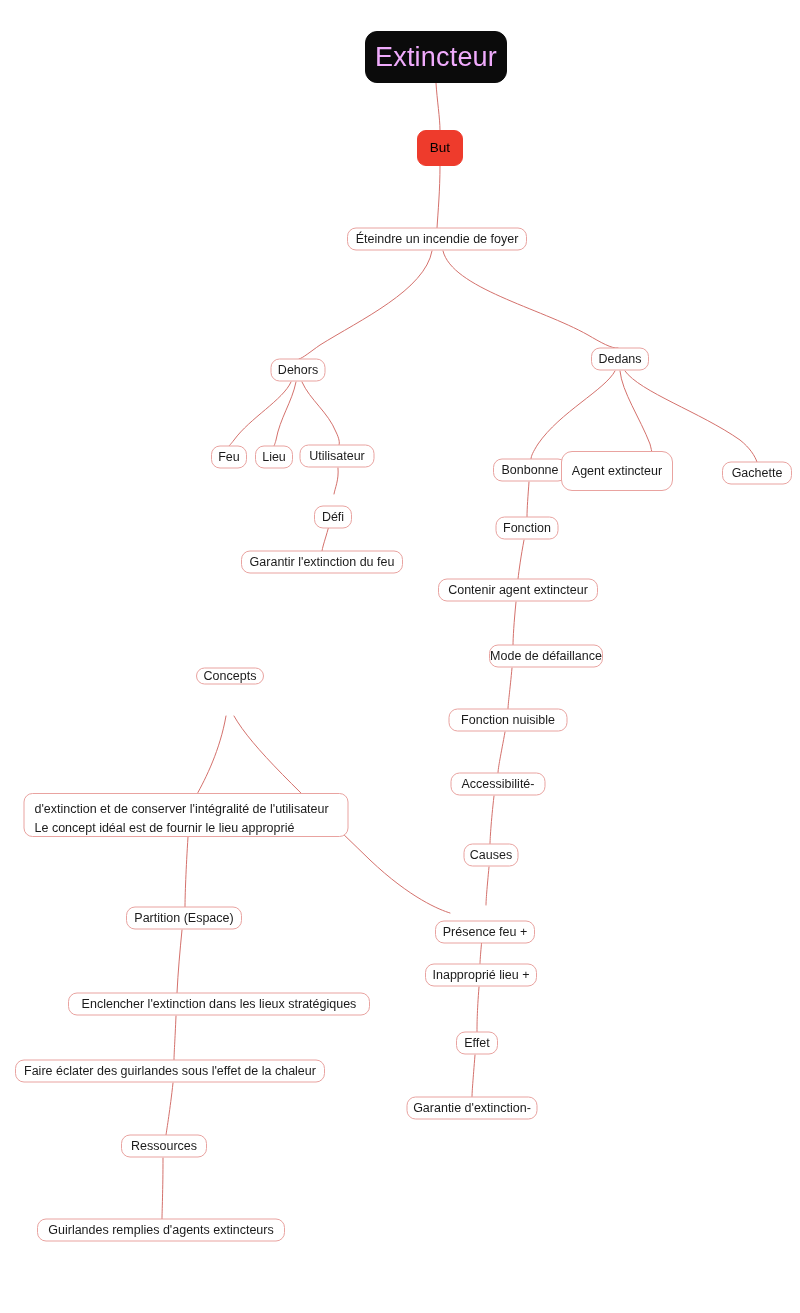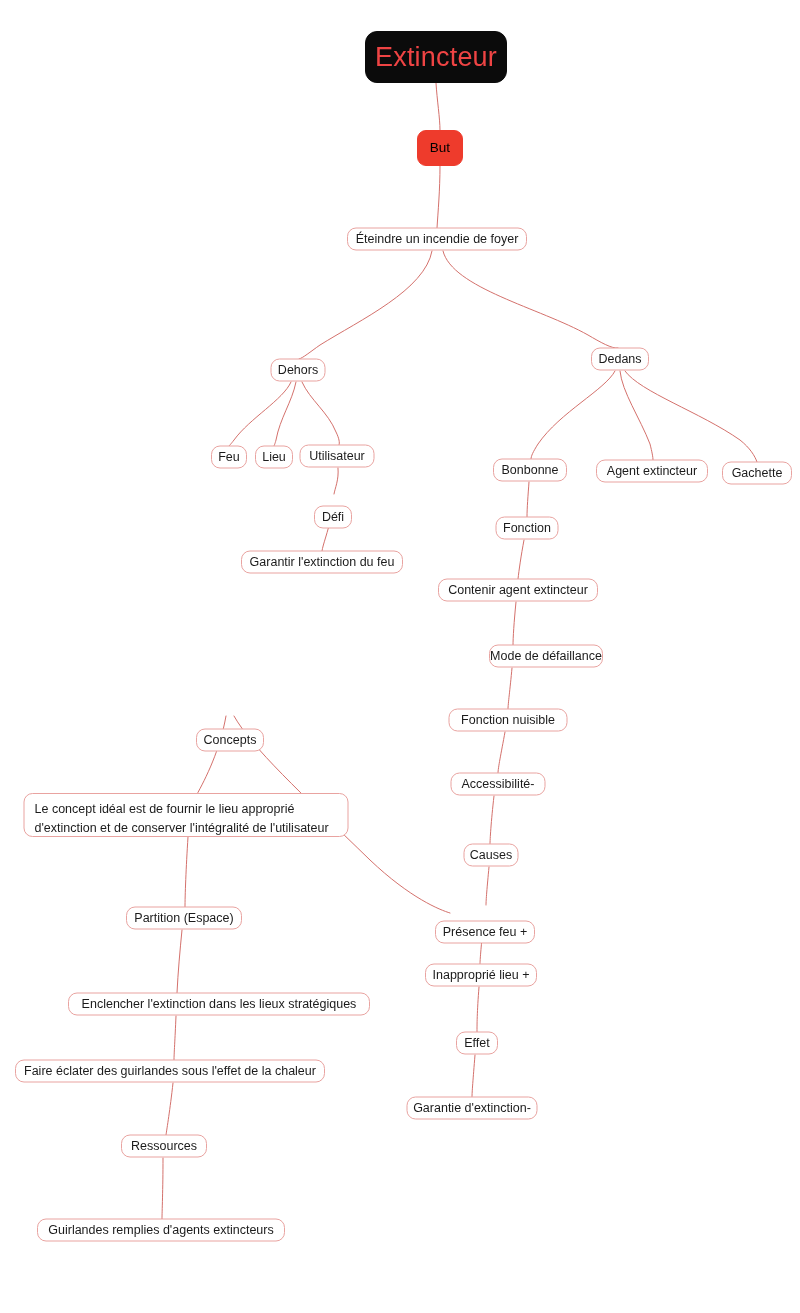--- a/index.html
+++ b/index.html
@@ -48,21 +48,21 @@
     font-size: 12.5px;
     line-height: 1.35;
     white-space: nowrap;
     padding: 0 8px;
     transform: translate(-50%, -50%);
   }
 
   .node.root {
     background: #0b0b0b;
     border: 1px solid #0b0b0b;
-    color: #ef4444;
+    color: #f0abfc;
     border-radius: 12px;
     font-size: 27px;
     padding: 0 16px;
     letter-spacing: 0.2px;
   }
 
   .node.goal {
     background: #ee3b2c;
     border: 1px solid #ee3b2c;
     color: #000000;
@@ -120,36 +120,36 @@
       <div class="node goal" style="left: 440px; top: 148px; width: 46px; height: 36px;">But</div>
       <div class="node" style="left: 437px; top: 239px; width: 180px; height: 23px;">Éteindre un incendie de foyer</div>
       <div class="node" style="left: 298px; top: 370px; width: 55px; height: 23px;">Dehors</div>
       <div class="node" style="left: 620px; top: 359px; width: 58px; height: 23px;">Dedans</div>
       <div class="node" style="left: 229px; top: 457px; width: 36px; height: 23px;">Feu</div>
       <div class="node" style="left: 274px; top: 457px; width: 38px; height: 23px;">Lieu</div>
       <div class="node" style="left: 337px; top: 456px; width: 75px; height: 23px;">Utilisateur</div>
       <div class="node" style="left: 333px; top: 505px; width: 38px; height: 23px; margin-top: 12px;">Défi</div>
       <div class="node" style="left: 322px; top: 562px; width: 162px; height: 23px;">Garantir l'extinction du feu</div>
       <div class="node" style="left: 530px; top: 470px; width: 74px; height: 23px;">Bonbonne</div>
-      <div class="node" style="left: 652px; top: 471px; width: 112px; height: 23px;">Agent extincteur</div>
+      <div class="node" style="left: 617px; top: 471px; width: 112px; height: 40px; border-radius: 11px;">Agent extincteur</div>
       <div class="node" style="left: 757px; top: 473px; width: 70px; height: 23px;">Gachette</div>
       <div class="node" style="left: 527px; top: 528px; width: 63px; height: 23px;">Fonction</div>
       <div class="node" style="left: 518px; top: 590px; width: 160px; height: 23px;">Contenir agent extincteur</div>
       <div class="node" style="left: 514px; top: 656px; width: 114px; height: 23px; margin-left: 32px;">Mode de défaillance</div>
       <div class="node" style="left: 508px; top: 720px; width: 119px; height: 23px;">Fonction nuisible</div>
       <div class="node" style="left: 498px; top: 784px; width: 95px; height: 23px;">Accessibilité-</div>
       <div class="node" style="left: 491px; top: 855px; width: 55px; height: 23px;">Causes</div>
       <div class="node" style="left: 485px; top: 916px; width: 100px; height: 23px; margin-top: 16px;">Présence feu +</div>
       <div class="node" style="left: 481px; top: 975px; width: 112px; height: 23px;">Inapproprié lieu +</div>
       <div class="node" style="left: 477px; top: 1043px; width: 42px; height: 23px;">Effet</div>
       <div class="node" style="left: 472px; top: 1108px; width: 131px; height: 23px;">Garantie d'extinction-</div>
-      <div class="node" style="left: 230px; top: 740px; width: 68px; height: 23px;">Concepts</div>
+      <div class="node" style="left: 230px; top: 676px; width: 68px; height: 17px;">Concepts</div>
       <div class="node multiline" style="left: 186px; top: 815px; width: 325px; height: 44px;">
+        <span class="ln">d'extinction et de conserver l'intégralité de l'utilisateur</span>
         <span class="ln">Le concept idéal est de fournir le lieu approprié</span>
-        <span class="ln">d'extinction et de conserver l'intégralité de l'utilisateur</span>
       </div>
       <div class="node" style="left: 184px; top: 918px; width: 116px; height: 23px;">Partition (Espace)</div>
       <div class="node" style="left: 173px; top: 1004px; width: 302px; height: 23px; margin-left: 46px;">Enclencher l'extinction dans les lieux stratégiques</div>
       <div class="node" style="left: 170px; top: 1071px; width: 310px; height: 23px;">Faire éclater des guirlandes sous l'effet de la chaleur</div>
       <div class="node" style="left: 164px; top: 1146px; width: 86px; height: 23px;">Ressources</div>
       <div class="node" style="left: 161px; top: 1230px; width: 248px; height: 23px;">Guirlandes remplies d'agents extincteurs</div>
     </div>
 </div>
 
 </body></html>

